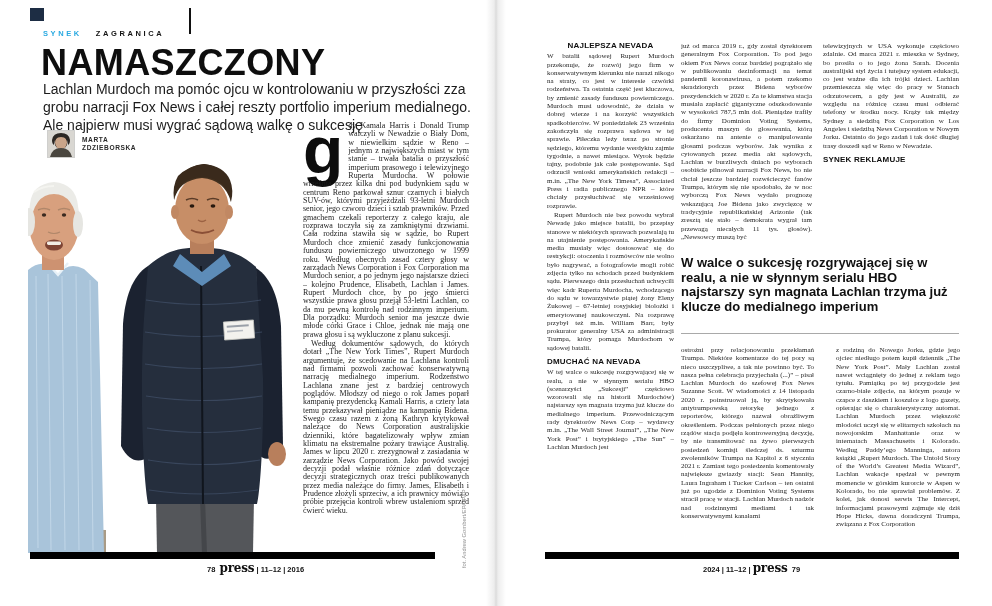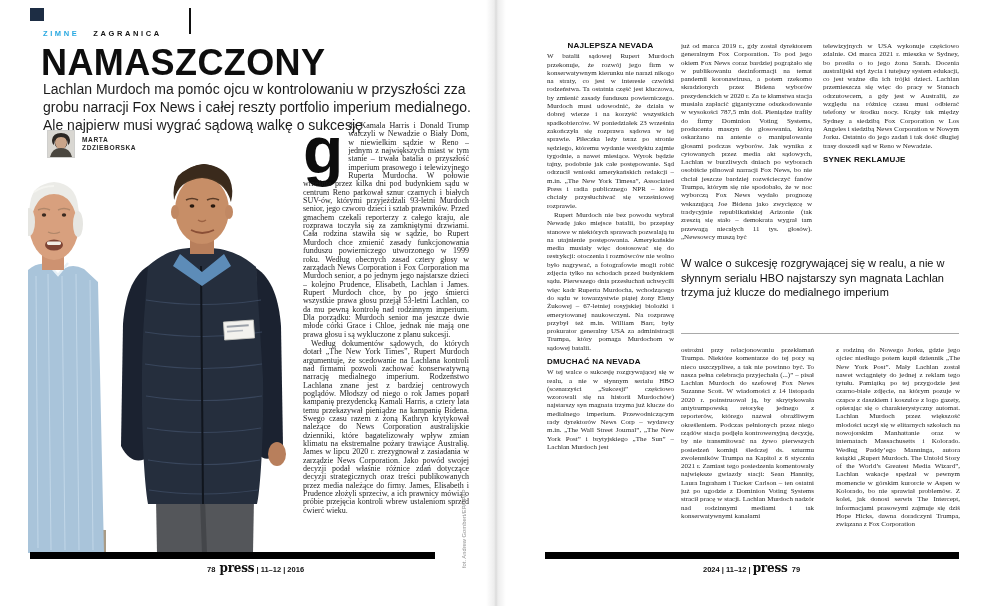--- a/index.html
+++ b/index.html
@@ -36,21 +36,21 @@
   .rcol{overflow:hidden;text-align:justify;font-size:7px;line-height:8.3px;color:#1d1d1d;}
   .rcol p{margin:0;}
   .rcol p + p{text-indent:7px;margin-top:1px;}
   .subhead{font-family:"Liberation Sans",sans-serif;font-weight:bold;font-size:8px;
            letter-spacing:.2px;text-align:left;margin:6px 0 2px 0;color:#0f0f0f;}
   .subhead.first{margin-top:0;text-align:center;}
   .col1{left:547px;top:42px;width:127px;height:506px;}
   .col2u{left:681px;top:42px;width:131px;height:207px;}
   .col3u{left:823px;top:42px;width:136px;height:207px;}
   .pullquote{left:681px;top:256px;width:278px;font-family:"Liberation Sans",sans-serif;
-             font-weight:normal;font-size:11px;line-height:14.6px;color:#101010;}
+             font-weight:bold;font-size:13px;line-height:14.6px;color:#101010;}
   .quote-rule{left:681px;top:333px;width:278px;height:1px;background:#a9a9a9;}
   .lowL{left:681px;top:346px;width:133px;height:202px;}
   .lowR{left:836px;top:346px;width:124px;height:202px;}
   
   .bar{background:#000;height:7px;top:552px;}
   .bar-left{left:30px;width:405px;}
   .bar-right{left:545px;width:414px;}
   .footer{top:561px;font-family:"Liberation Sans",sans-serif;font-size:7.5px;
           font-weight:bold;color:#111;white-space:nowrap;}
   .footer .brand{font-family:"DejaVu Serif",serif;font-weight:bold;font-size:12px;
@@ -63,21 +63,21 @@
 </style>
 </head>
 <body>
 
 <div class="canvas">
 
   <div>
     <div class="abs kicker-square"></div>
     <div class="abs top-rule"></div>
     <div class="abs kicker">
-      <span class="media">ZIMNE</span><span class="zagr">ZAGRANICA</span>
+      <span class="media">SYNEK</span><span class="zagr">ZAGRANICA</span>
     </div>
     <div class="abs headline">NAMASZCZONY</div>
     <div class="abs standfirst">Lachlan Murdoch ma pomóc ojcu w kontrolowaniu w przyszłości zza grobu narracji Fox News i całej reszty portfolio imperium medialnego. Ale najpierw musi wygrać sądową walkę o sukcesję</div>
 
     <svg class="abs avatar" viewBox="0 0 26 26">
       <rect width="26" height="26" fill="#d9d7d2"></rect>
       <ellipse cx="13" cy="11" rx="6.5" ry="7" fill="#c9a astronomical"></ellipse>
       <ellipse cx="13" cy="11.5" rx="6" ry="6.8" fill="#c9a489"></ellipse>
       <path d="M4,9 Q5,2 13,2 Q21,2 22,9 Q22,13 20,14 Q20,6 13,6 Q6,6 6,14 Q4,13 4,9 Z" fill="#2b2724"></path>
       <path d="M2,26 Q4,17 13,17 Q22,17 24,26 Z" fill="#4a463f"></path>

